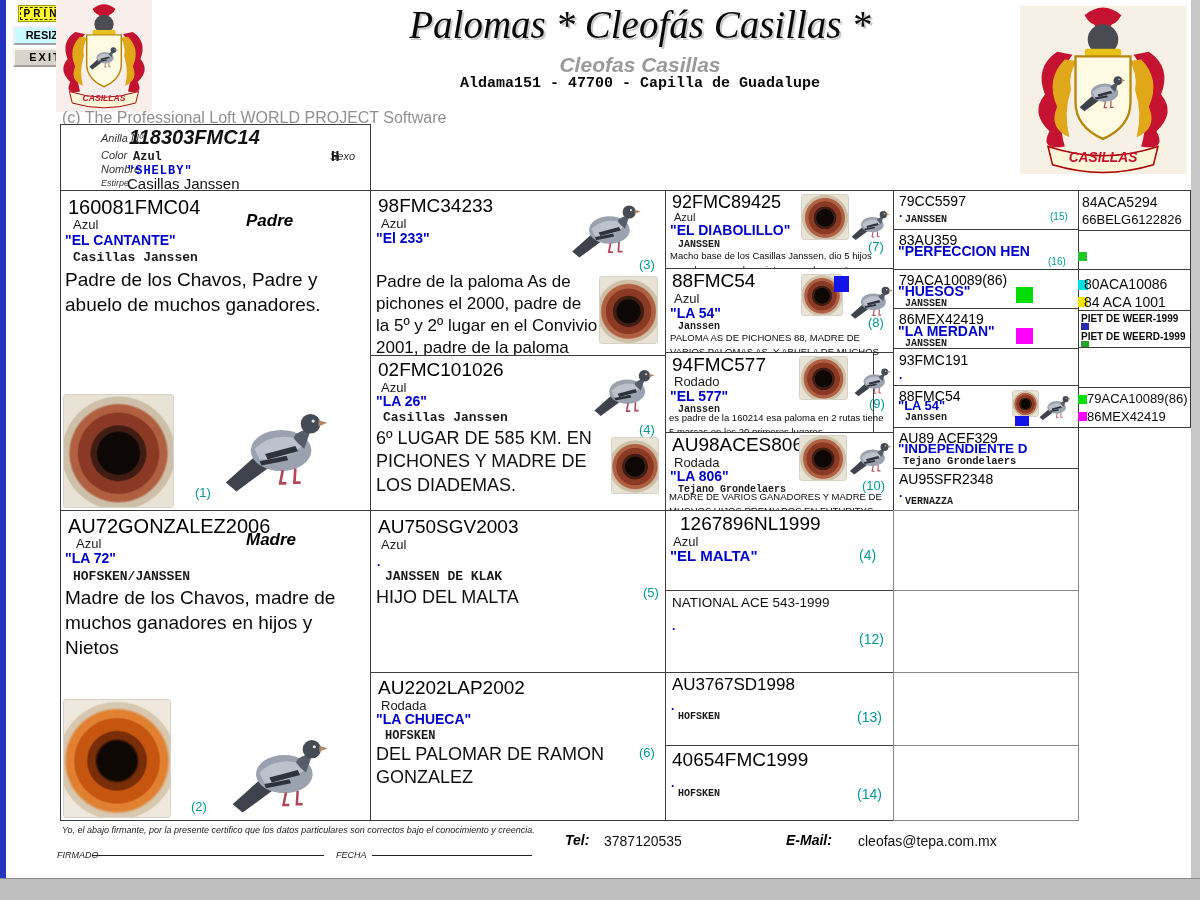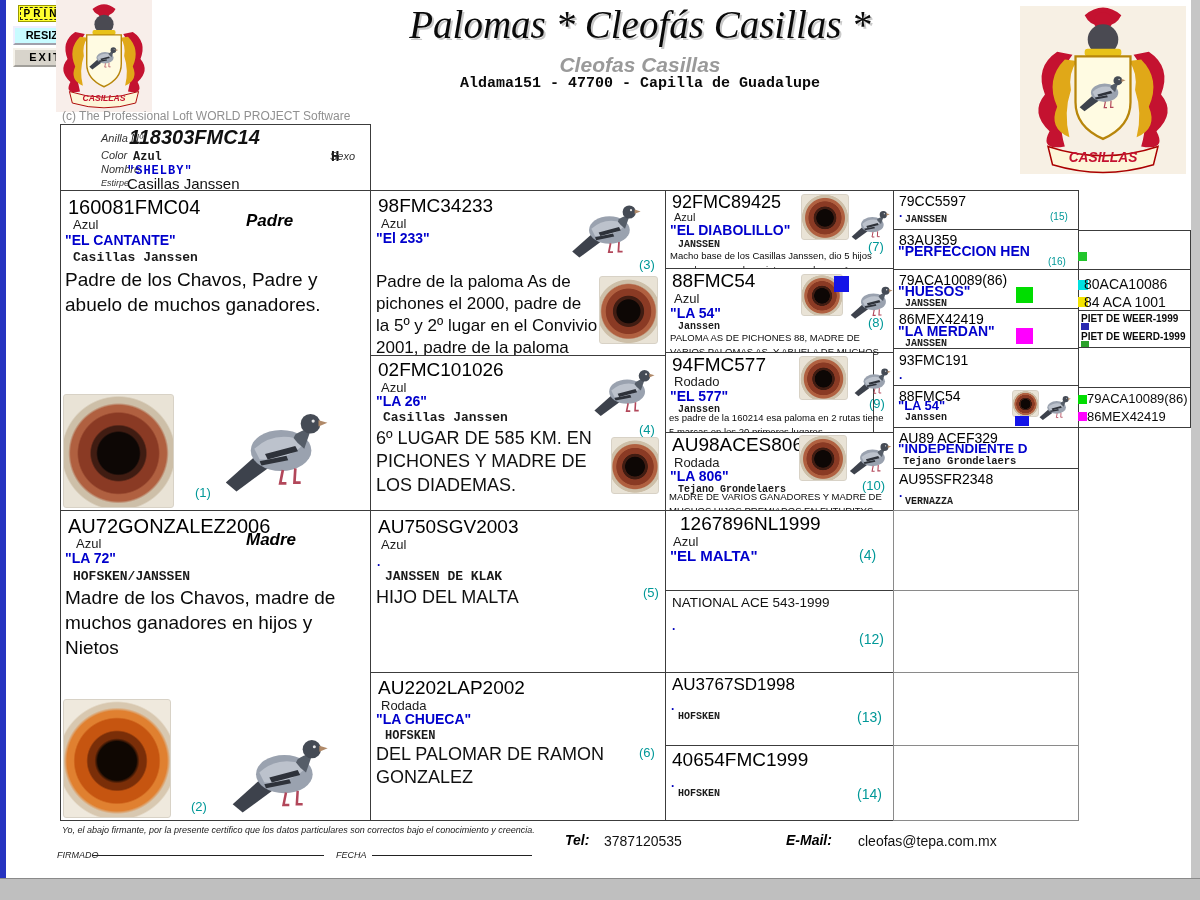--- a/index.html
+++ b/index.html
@@ -21,21 +21,21 @@
   .crest{background:#f8eeea;}
   .crest svg{width:100%;height:100%;}
   .title{left:290px;top:2px;width:700px;text-align:center;font-family:"Liberation Serif",serif;
          font-style:italic;font-size:39px;color:#0a0a0a;text-shadow:2px 2px 0 #c9c9c9;}
   .owner{left:290px;top:53px;width:700px;text-align:center;font-style:italic;font-weight:bold;
          font-size:21px;color:#9a9a9a;}
   .address{left:290px;top:75px;width:700px;text-align:center;font-family:"Liberation Mono",monospace;
            font-weight:bold;font-size:15px;color:#0a0a0a;}
   .country{left:290px;top:92px;width:700px;text-align:center;font-family:"Liberation Mono",monospace;
            font-weight:bold;font-size:12px;color:#0a0a0a;}
-  .copyright{left:62px;top:109px;font-size:12px;color:#909090;}
+  .copyright{left:62px;top:109px;font-size:16px;color:#909090;}
   
   .cell{position:absolute;background:#fff;border:1px solid #3c3c3c;box-sizing:border-box;}
   .cell-light{border:1px solid #8a8a8a;}
   .lbl{font-style:italic;font-size:11px;color:#333;margin-left:32px;}
   .ring1{font-size:20px;color:#000;}
   .ring3{font-size:18px;color:#000;}
   .ring4{font-size:14px;color:#000;}
   .clr{font-size:13px;color:#1a1a1a;}
   .clr-s{font-size:11px;color:#1a1a1a;}
   .bname{font-weight:bold;color:#0000cc;font-size:14px;}
@@ -340,20 +340,24 @@
   <div class="cell" style="left:893px;top:468px;width:186px;height:43px">
     <span class="abs ring4" style="left:5px;top:2px">AU95SFR2348</span>
     <span class="abs dot" style="left:5px;top:17px">.</span>
     <span class="abs strain-s" style="left:11px;top:27px">VERNAZZA</span>
   </div>
   <div class="cell cell-light" style="left:893px;top:510px;width:186px;height:81px"></div>
   <div class="cell cell-light" style="left:893px;top:590px;width:186px;height:83px"></div>
   <div class="cell cell-light" style="left:893px;top:672px;width:186px;height:74px"></div>
   <div class="cell cell-light" style="left:893px;top:745px;width:186px;height:76px"></div>
 
+  <div class="cell" style="left:1078px;top:190px;width:113px;height:41px">
+    <span class="abs g5line" style="left:3px;top:3px">84ACA5294</span>
+    <span class="abs g5line" style="left:3px;top:21px;font-size:13px">66BELG6122826</span>
+  </div>
   <div class="cell" style="left:1078px;top:230px;width:113px;height:40px">
     <span class="abs markwrap" style="left:-1px;top:21px;width:9px;height:9px">
         <span class="sqfill" style="background:#22c52c"></span>
       </span>
   </div>
   <div class="cell" style="left:1078px;top:269px;width:113px;height:42px">
     <span class="abs markwrap" style="left:-1px;top:10px;width:10px;height:10px">
         <span class="sqfill" style="background:#00e0e0"></span>
       </span>
     <span class="abs g5line" style="left:5px;top:6px">80ACA10086</span>

